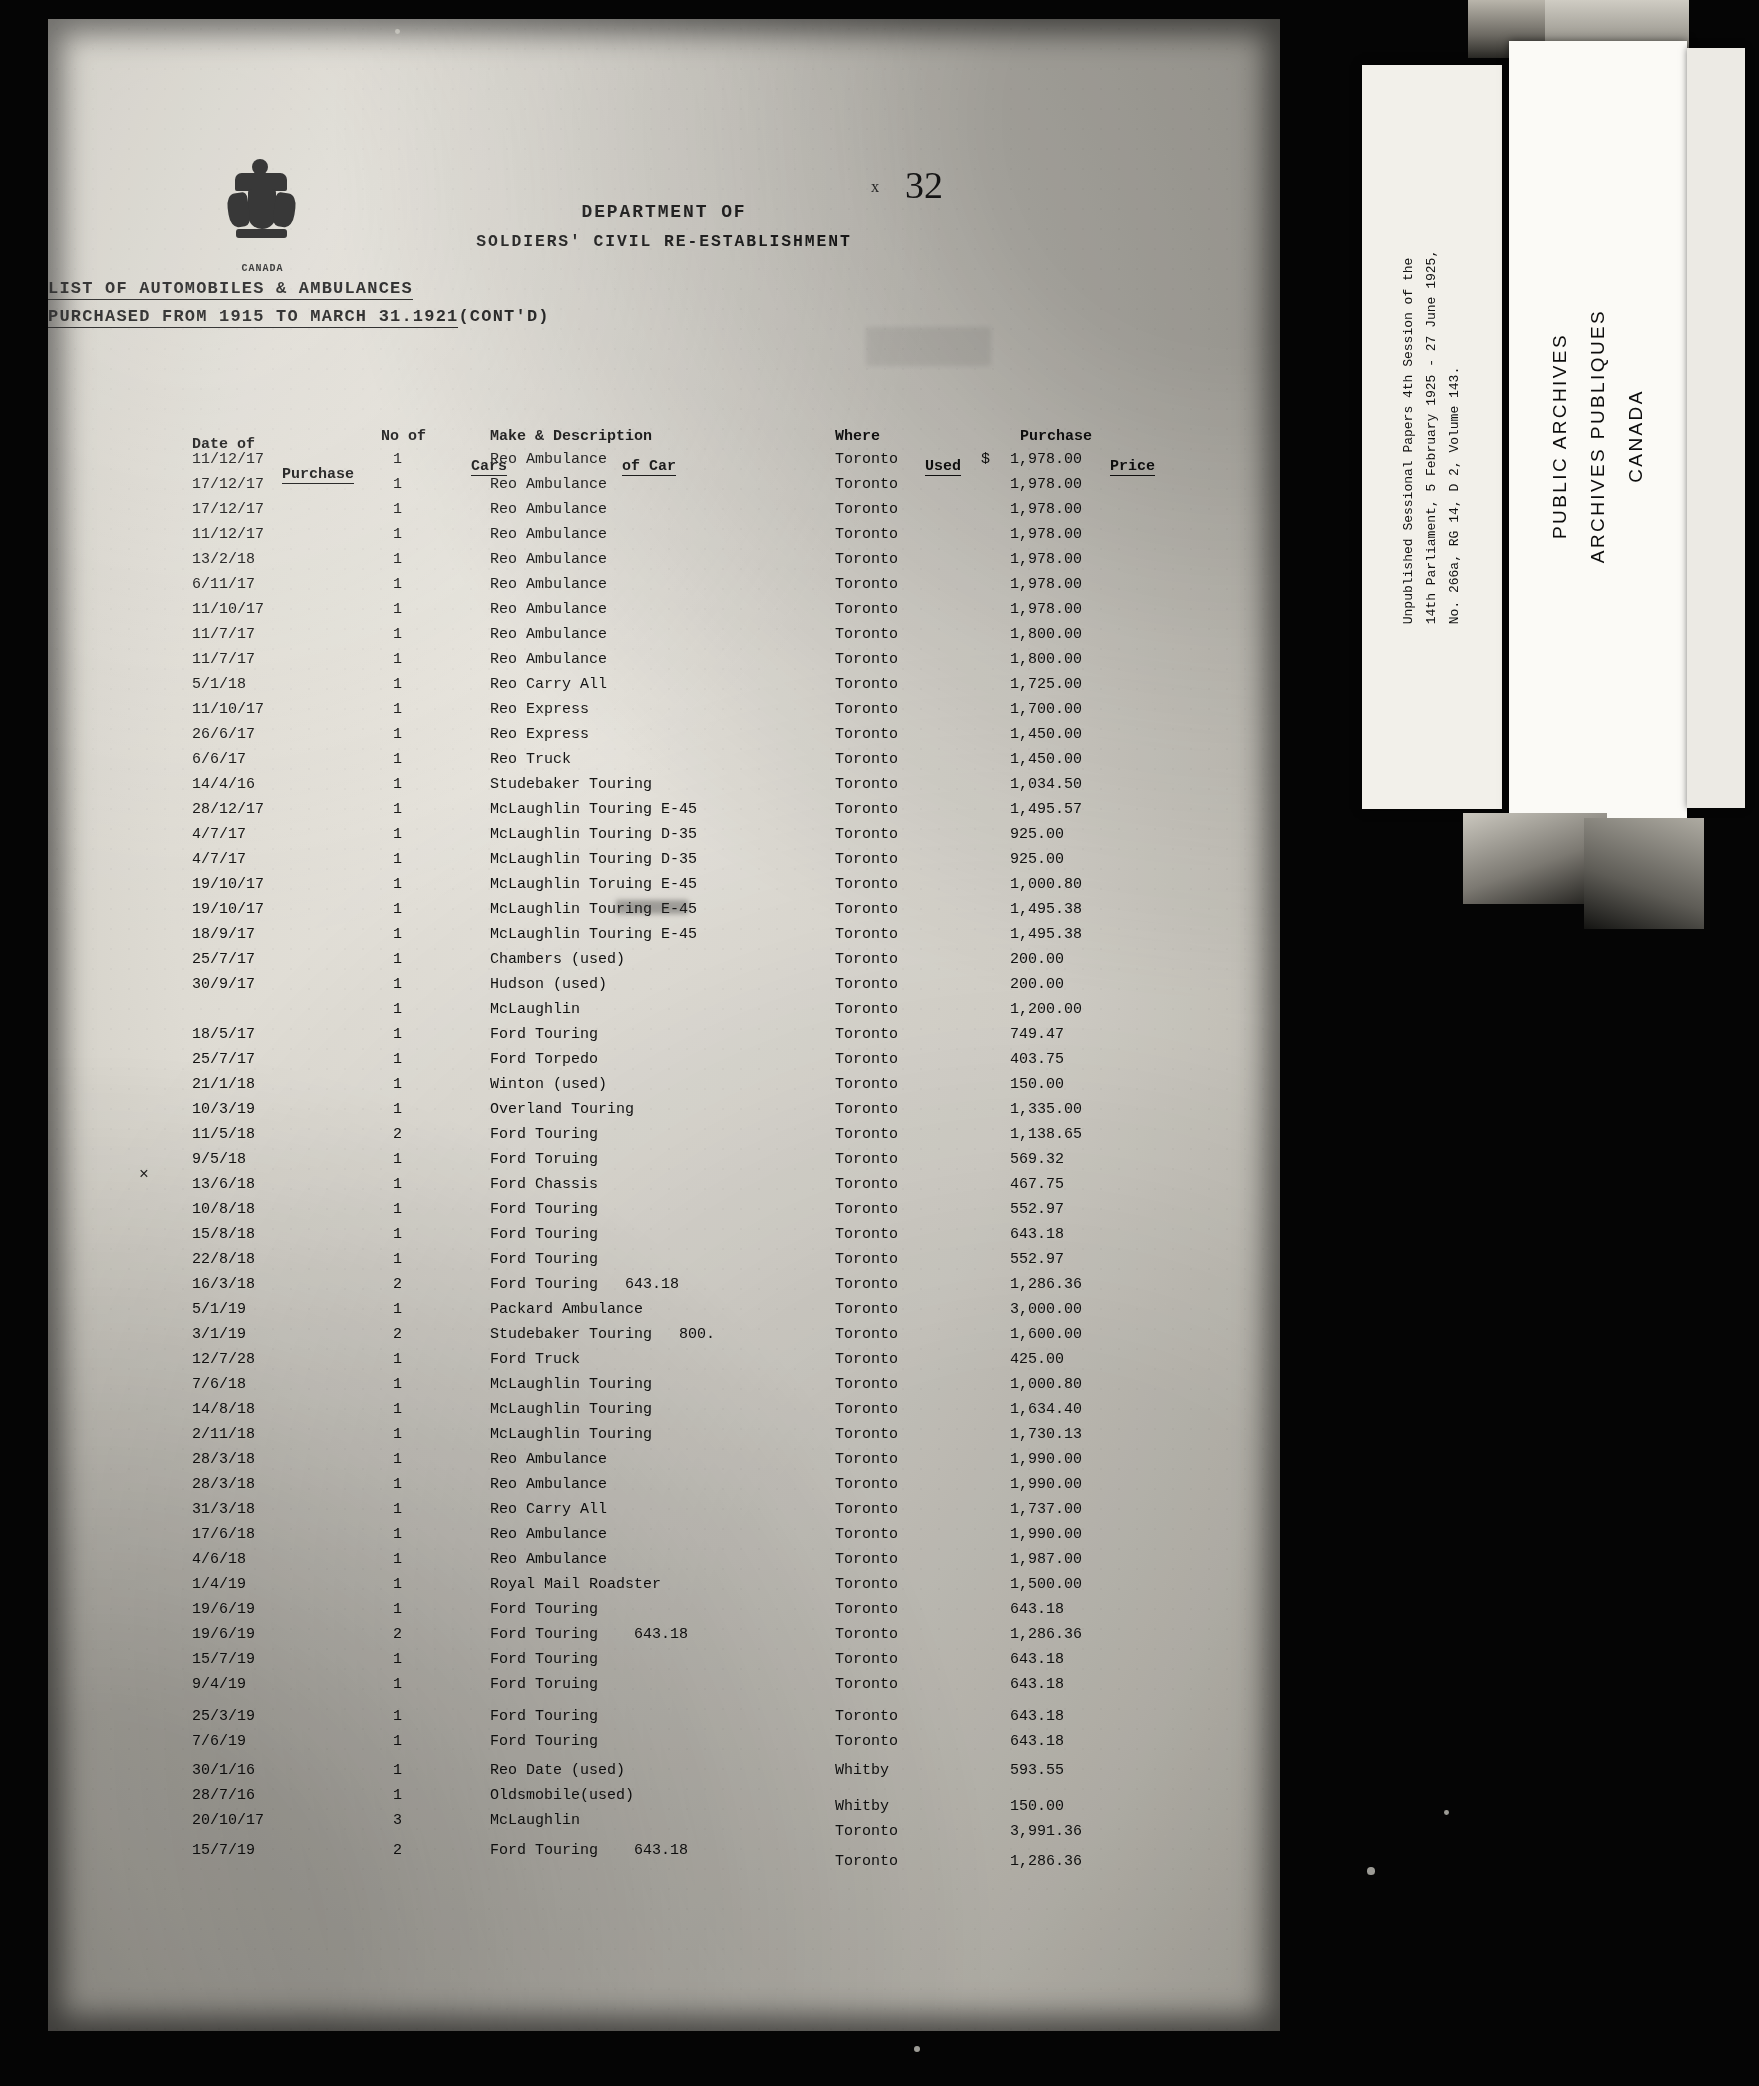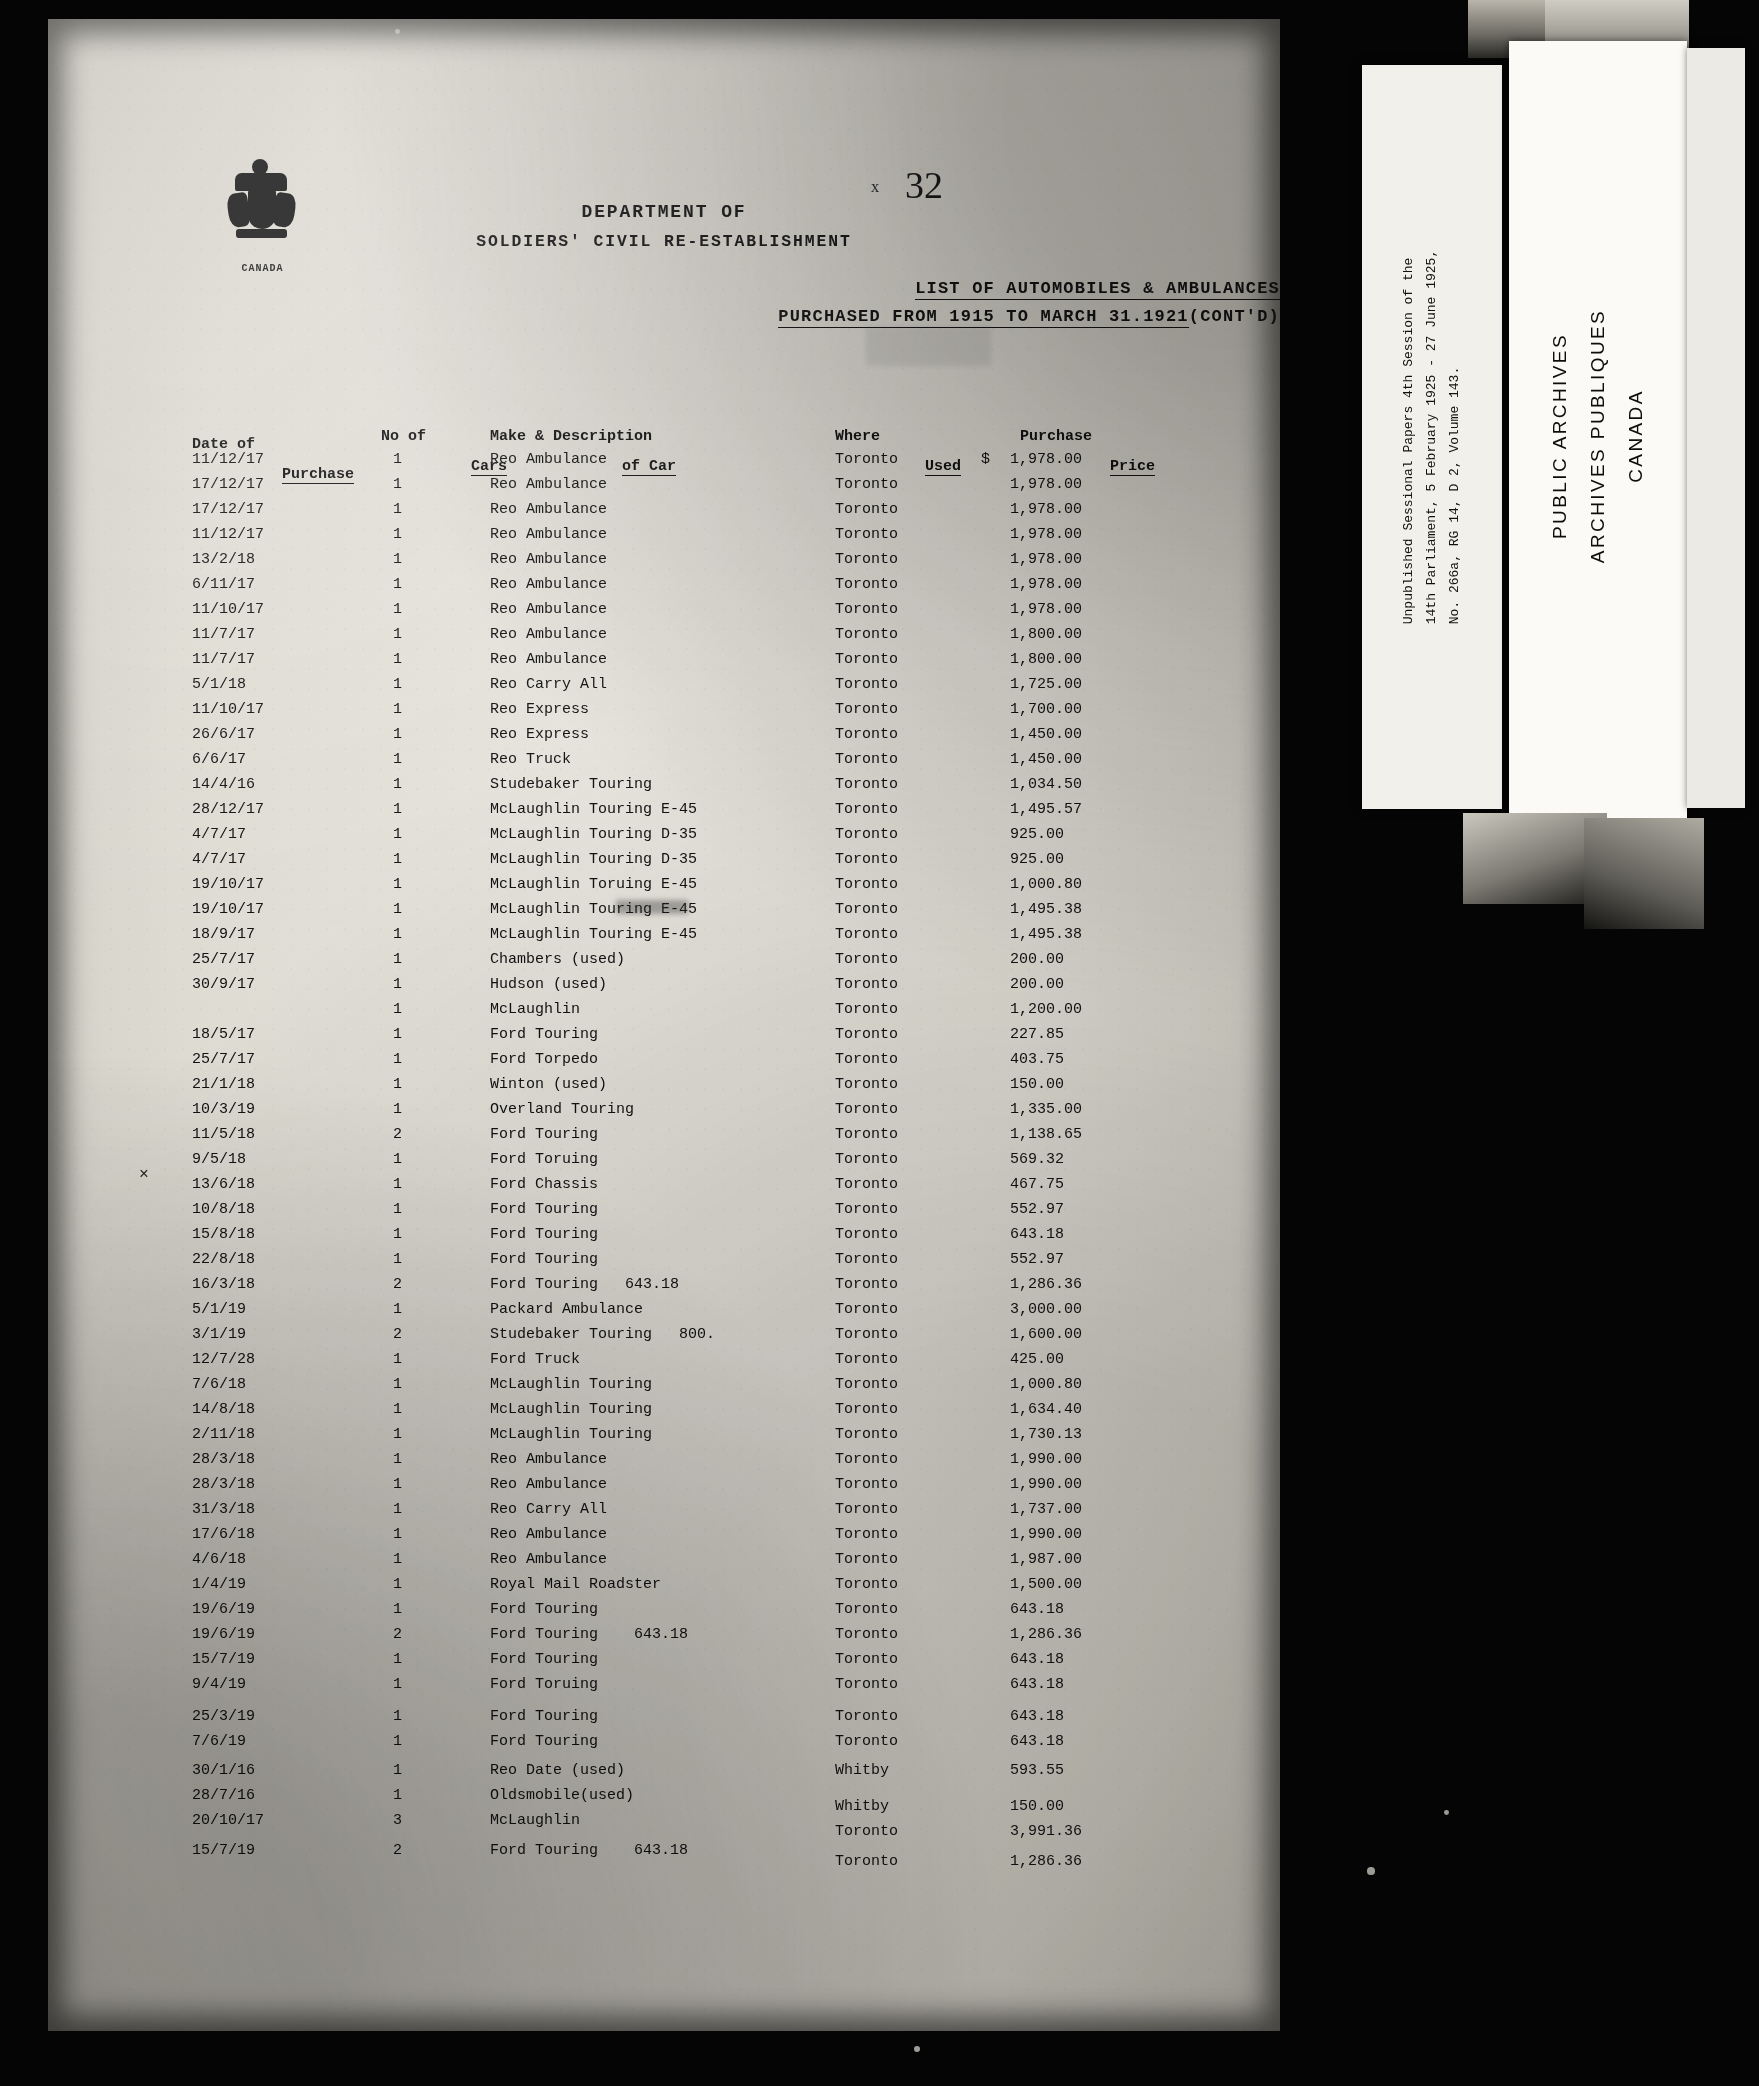--- a/index.html
+++ b/index.html
@@ -120,21 +120,21 @@
     font-size: 16.4px;
     font-weight: bold;
     letter-spacing: 1.9px;
   }
 
   .title-block {
     position: absolute;
     left: 0;
     top: 260px;
     width: 100%;
-    text-align: right;
+    text-align: left;
     color: #141414;
   }
   .title-line {
     font-size: 17px;
     font-weight: bold;
     letter-spacing: 1.2px;
     display: inline-block;
     border-bottom: 1.4px solid #141414;
     padding-bottom: 1.4px;
   }
@@ -372,21 +372,21 @@
           <div class="row"><span class="c c-date">14/4/16</span><span class="c c-cars">1</span><span class="c c-make">Studebaker Touring</span><span class="c c-where">Toronto</span><span class="c c-price">1,034.50</span></div>
           <div class="row"><span class="c c-date">28/12/17</span><span class="c c-cars">1</span><span class="c c-make">McLaughlin Touring E-45</span><span class="c c-where">Toronto</span><span class="c c-price">1,495.57</span></div>
           <div class="row"><span class="c c-date">4/7/17</span><span class="c c-cars">1</span><span class="c c-make">McLaughlin Touring D-35</span><span class="c c-where">Toronto</span><span class="c c-price">925.00</span></div>
           <div class="row"><span class="c c-date">4/7/17</span><span class="c c-cars">1</span><span class="c c-make">McLaughlin Touring D-35</span><span class="c c-where">Toronto</span><span class="c c-price">925.00</span></div>
           <div class="row"><span class="c c-date">19/10/17</span><span class="c c-cars">1</span><span class="c c-make">McLaughlin Toruing E-45</span><span class="c c-where">Toronto</span><span class="c c-price">1,000.80</span></div>
           <div class="row"><span class="c c-date">19/10/17</span><span class="c c-cars">1</span><span class="c c-make">McLaughlin Touring E-45</span><span class="c c-where">Toronto</span><span class="c c-price">1,495.38</span></div>
           <div class="row"><span class="c c-date">18/9/17</span><span class="c c-cars">1</span><span class="c c-make">McLaughlin Touring E-45</span><span class="c c-where">Toronto</span><span class="c c-price">1,495.38</span></div>
           <div class="row"><span class="c c-date">25/7/17</span><span class="c c-cars">1</span><span class="c c-make">Chambers (used)</span><span class="c c-where">Toronto</span><span class="c c-price">200.00</span></div>
           <div class="row"><span class="c c-date">30/9/17</span><span class="c c-cars">1</span><span class="c c-make">Hudson (used)</span><span class="c c-where">Toronto</span><span class="c c-price">200.00</span></div>
           <div class="row"><span class="c c-date"></span><span class="c c-cars">1</span><span class="c c-make">McLaughlin</span><span class="c c-where">Toronto</span><span class="c c-price">1,200.00</span></div>
-          <div class="row"><span class="c c-date">18/5/17</span><span class="c c-cars">1</span><span class="c c-make">Ford Touring</span><span class="c c-where">Toronto</span><span class="c c-price">227.85</span></div>
+          <div class="row"><span class="c c-date">18/5/17</span><span class="c c-cars">1</span><span class="c c-make">Ford Touring</span><span class="c c-where">Toronto</span><span class="c c-price">749.47</span></div>
           <div class="row"><span class="c c-date">25/7/17</span><span class="c c-cars">1</span><span class="c c-make">Ford Torpedo</span><span class="c c-where">Toronto</span><span class="c c-price">403.75</span></div>
           <div class="row"><span class="c c-date">21/1/18</span><span class="c c-cars">1</span><span class="c c-make">Winton (used)</span><span class="c c-where">Toronto</span><span class="c c-price">150.00</span></div>
           <div class="row"><span class="c c-date">10/3/19</span><span class="c c-cars">1</span><span class="c c-make">Overland Touring</span><span class="c c-where">Toronto</span><span class="c c-price">1,335.00</span></div>
           <div class="row"><span class="c c-date">11/5/18</span><span class="c c-cars">2</span><span class="c c-make">Ford Touring</span><span class="c c-where">Toronto</span><span class="c c-price">1,138.65</span></div>
           <div class="row"><span class="c c-date">9/5/18</span><span class="c c-cars">1</span><span class="c c-make">Ford Toruing</span><span class="c c-where">Toronto</span><span class="c c-price">569.32</span></div>
           <div class="row"><span class="c c-date">13/6/18</span><span class="c c-cars">1</span><span class="c c-make">Ford Chassis</span><span class="c c-where">Toronto</span><span class="c c-price">467.75</span></div>
           <div class="row"><span class="c c-date">10/8/18</span><span class="c c-cars">1</span><span class="c c-make">Ford Touring</span><span class="c c-where">Toronto</span><span class="c c-price">552.97</span></div>
           <div class="row"><span class="c c-date">15/8/18</span><span class="c c-cars">1</span><span class="c c-make">Ford Touring</span><span class="c c-where">Toronto</span><span class="c c-price">643.18</span></div>
           <div class="row"><span class="c c-date">22/8/18</span><span class="c c-cars">1</span><span class="c c-make">Ford Touring</span><span class="c c-where">Toronto</span><span class="c c-price">552.97</span></div>
           <div class="row"><span class="c c-date">16/3/18</span><span class="c c-cars">2</span><span class="c c-make">Ford Touring   643.18</span><span class="c c-where">Toronto</span><span class="c c-price">1,286.36</span></div>

